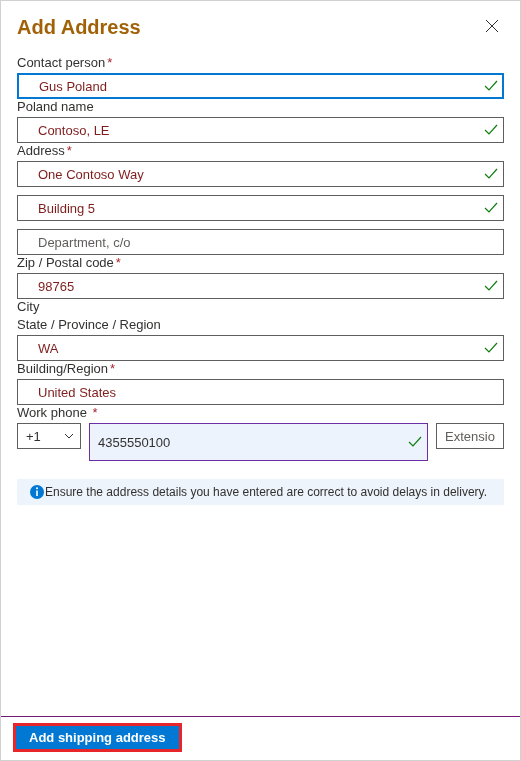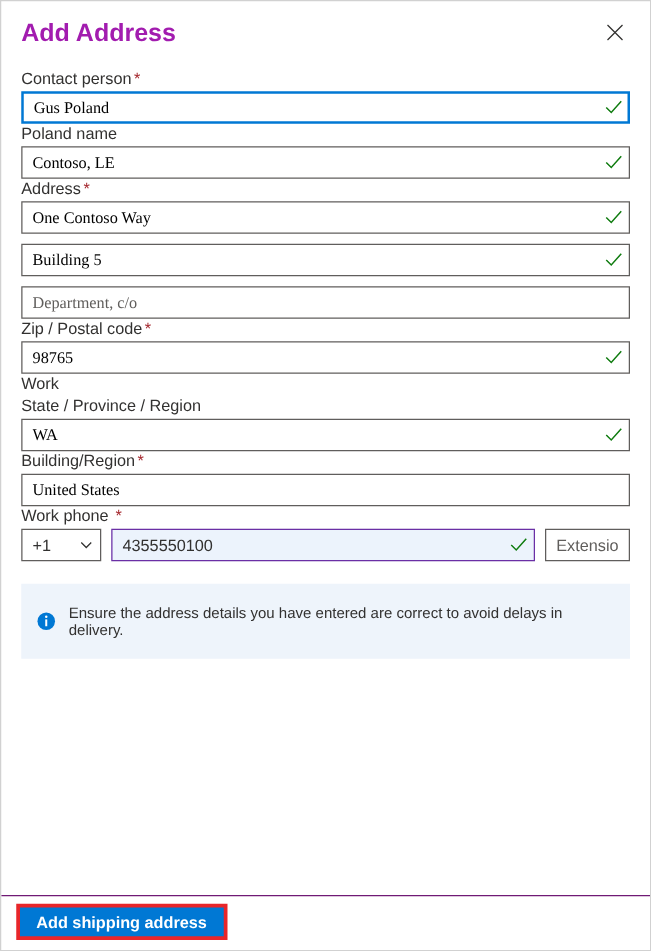--- a/index.html
+++ b/index.html
@@ -15,21 +15,21 @@
   }
   .header {
     display: flex;
     justify-content: space-between;
     align-items: center;
     padding: 14px 16px 10px 16px;
   }
   .header h1 {
     font-size: 20px;
     font-weight: 600;
-    color: #a21caf;
+    color: #a16207;
   }
   .close-btn {
     width: 24px;
     height: 24px;
     display: flex;
     align-items: center;
     justify-content: center;
     cursor: pointer;
     background: none;
     border: none;
@@ -48,24 +48,24 @@
     margin-bottom: 3px;
   }
   .req { color: #a4262c; margin-left: 2px; }
   .input-wrap {
     position: relative;
   }
   .input-wrap input, .input-wrap .select {
     width: 100%;
     height: 26px;
     border: 1px solid #605e5c;
-    padding: 0 26px 0 8px;
-    font-size: 13px;
-    font-family: Liberation Serif, serif;
-    color: #000000;
+    padding: 0 26px 0 20px;
+    font-size: 13px;
+    font-family: Liberation Sans, sans-serif;
+    color: #7f1d1d;
     background: #fff;
   }
   .validated {
     border: 1px solid #6b2fa5;
     background: #ecf3fc;
   }
   .focused {
     border: 2px solid #0078d4 !important;
     background: #ecf3fc;
     padding: 0 25px 0 7px;
@@ -98,21 +98,21 @@
     cursor: pointer;
     background: #fff;
   }
   .phone-code svg { width: 10px; height: 10px; }
   .phone-num {
     flex: 1;
     position: relative;
   }
   .phone-num input {
     width: 100%;
-    height: 26px;
+    height: 38px;
     border: 1px solid #6b2fa5;
     background: #ecf3fc;
     padding: 0 26px 0 8px;
     font-size: 13px;
     font-family: inherit;
     color: #323130;
   }
   .phone-ext {
     width: 68px;
   }
@@ -122,24 +122,24 @@
     border: 1px solid #605e5c;
     padding: 0 8px;
     font-size: 13px;
     font-family: inherit;
     color: #605e5c;
   }
   .phone-ext input::placeholder { color: #605e5c; }
   .info-box {
     margin-top: 18px;
     background: #eef4fb;
-    padding: 16px 12px;
-    display: flex;
-    align-items: center;
-    gap: 10px;
+    padding: 5px 12px;
+    display: flex;
+    align-items: center;
+    gap: 0;
     font-size: 12px;
     color: #323130;
   }
   .info-icon {
     width: 16px;
     height: 16px;
     flex-shrink: 0;
   }
   .footer {
     position: absolute;
@@ -224,21 +224,21 @@
     <label><span>Zip / Postal code</span><span class="req">*</span></label>
     <div class="input-wrap">
       <input class="validated" value="98765" style="">
       <span class="check"><svg viewBox="0 0 14 14">
             <path d="M1 7 L5 11 L13 2" stroke="#107c10" stroke-width="1.2" fill="none"></path>
           </svg></span>
     </div>
   </div>
 
   <div class="field">
-    <label>Work</label>
+    <label>City</label>
   </div>
 
   <div class="field">
     <label>State / Province / Region</label>
     <div class="input-wrap">
       <input class="validated" value="WA" style="">
       <span class="check"><svg viewBox="0 0 14 14">
             <path d="M1 7 L5 11 L13 2" stroke="#107c10" stroke-width="1.2" fill="none"></path>
           </svg></span>
     </div>

